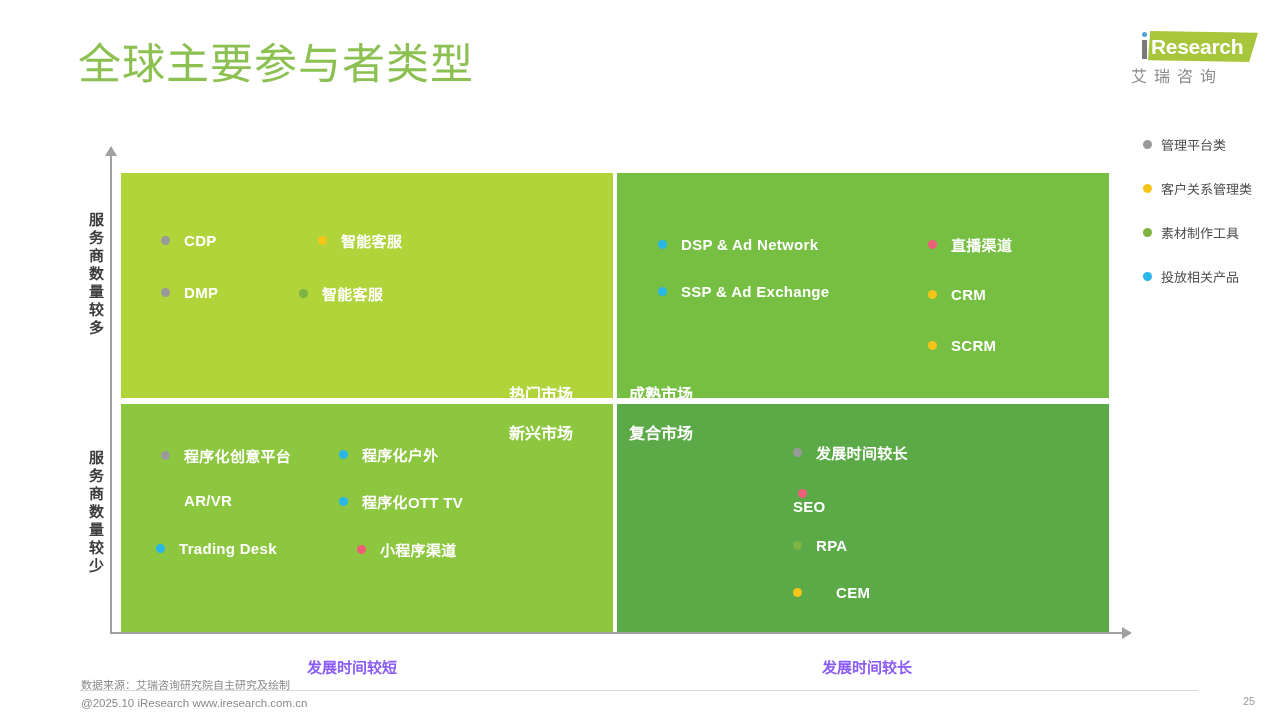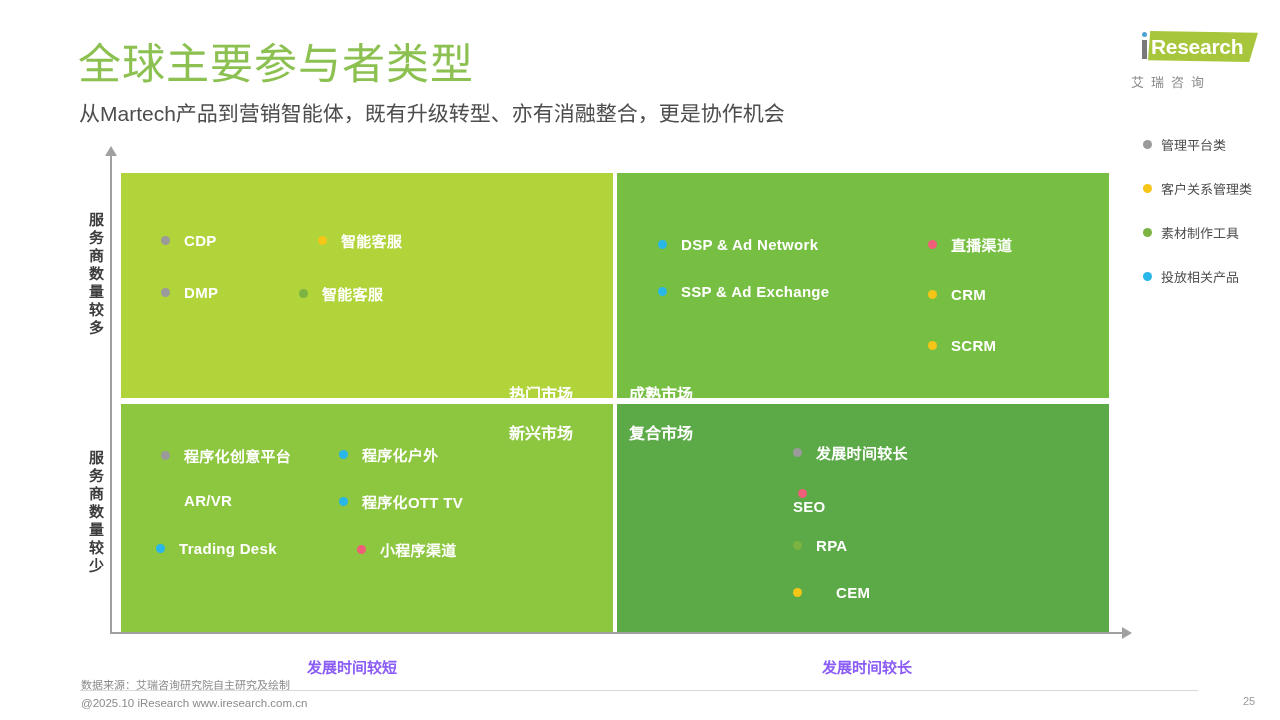--- a/index.html
+++ b/index.html
@@ -38,22 +38,22 @@
   .logo-i-stem{
     position:absolute; left:22px; top:13px; width:5px; height:19px;
     background:#7a7a7a;
   }
   .logo-word{
     position:absolute; left:31px; top:9px;
     font-size:21px; line-height:21px; font-weight:700;
     color:#ffffff; letter-spacing:-0.3px;
   }
   .logo-cn{
-    position:absolute; left:11px; top:45px;
-    font-size:13px; letter-spacing:7px; color:#8c8c8c; white-space:nowrap;
+    position:absolute; left:11px; top:36px;
+    font-size:16px; letter-spacing:7px; color:#8c8c8c; white-space:nowrap;
   }
 
   
   .legend{ position:absolute; left:1143px; top:134px; width:140px; }
   .legend-row{ display:flex; align-items:center; height:20px; margin-bottom:24px; }
   .legend-dot{ width:9px; height:9px; border-radius:50%; flex:0 0 auto; margin-right:9px; }
   .legend-label{ font-size:13px; color:#4d4d4d; white-space:nowrap; font-weight:400; }
 
   
   .matrix{ position:absolute; left:121px; top:173px; width:988px; height:551px; }
@@ -139,21 +139,20 @@
     position:absolute; left:1243px; top:695px;
     font-size:11px; color:#9b9b9b;
   }
 </style>
 </head>
 <body>
 
 <div id="slide">
 
   <div class="page-title" style="color: rgb(140, 193, 82);">全球主要参与者类型</div>
-  <div class="page-subtitle">从Martech产品到营销智能体，既有升级转型、亦有消融整合，更是协作机会</div>
 
   <div class="logo">
     <div class="logo-mark">
       <div class="logo-shape" style="background: rgb(167, 198, 60);"></div>
       <div class="logo-i-dot" style="background: rgb(79, 163, 209);"></div>
       <div class="logo-i-stem"></div>
       <div class="logo-word">Research</div>
     </div>
     <div class="logo-cn">艾瑞咨询</div>
   </div>

